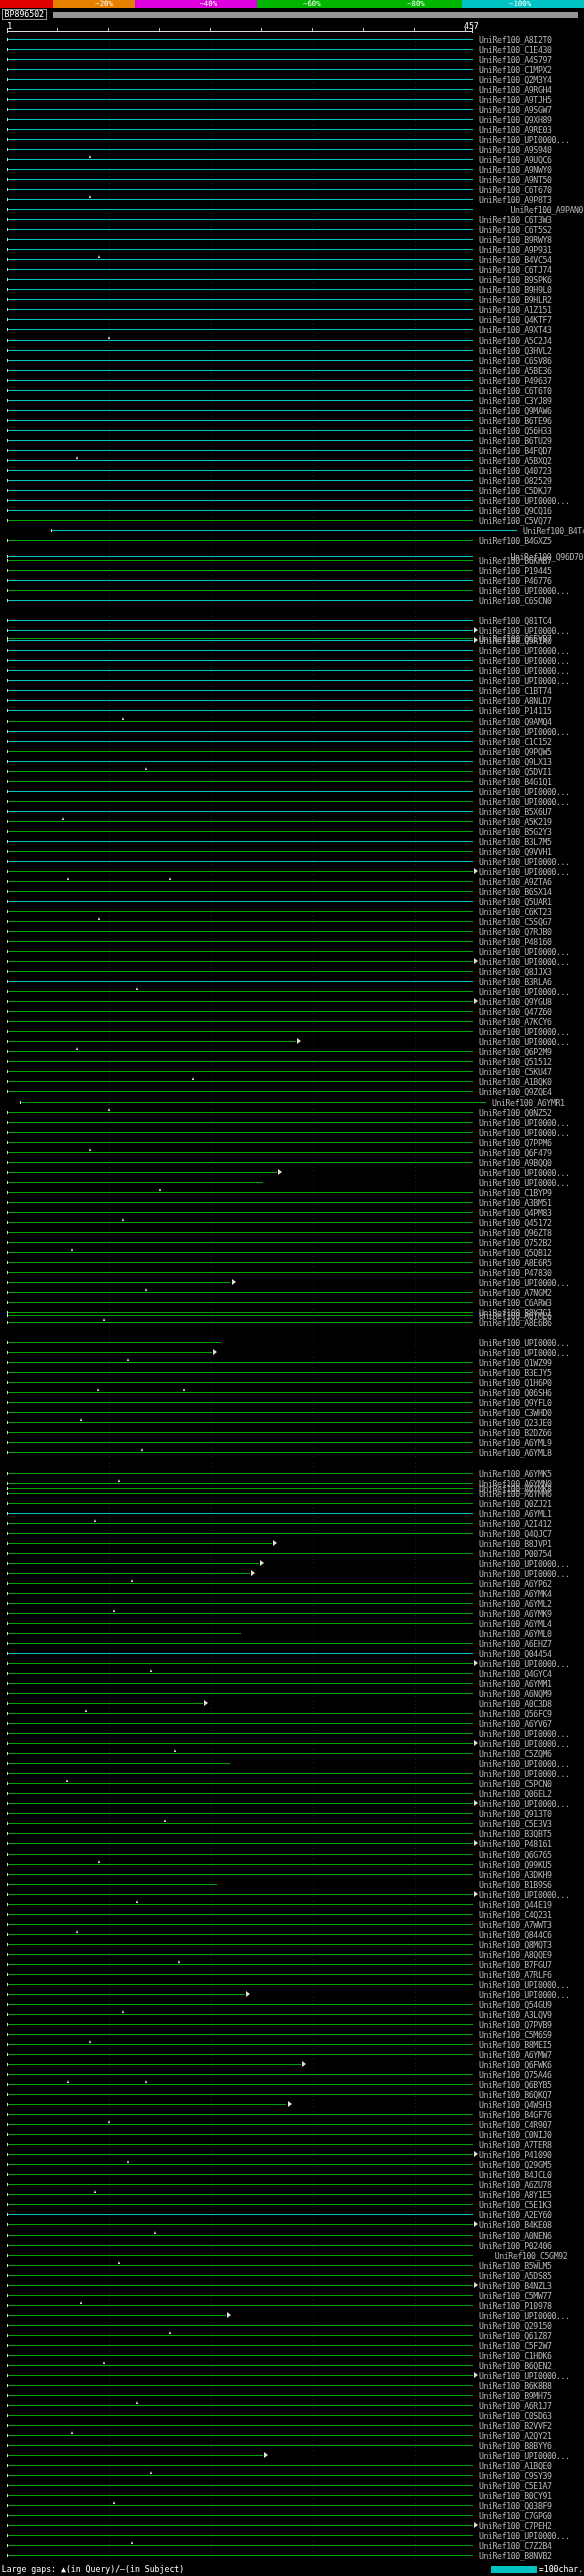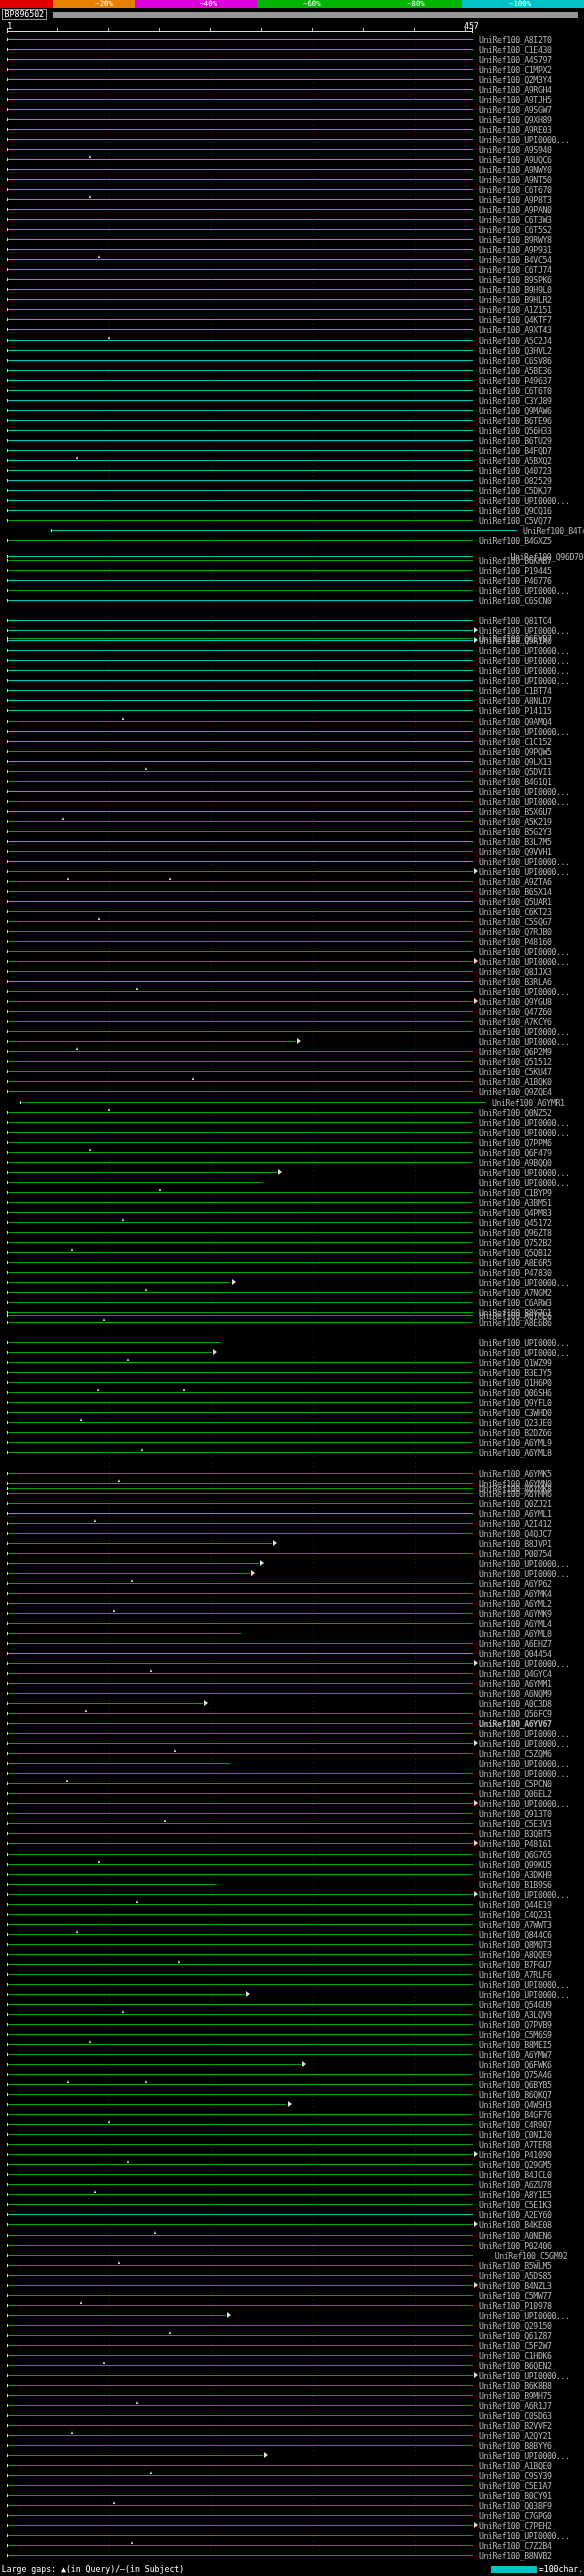--- a/index.html
+++ b/index.html
@@ -159,21 +159,21 @@
         <div class="hit-line" style="width: 466px; background: rgb(0, 195, 195);"></div>
         <div class="hit-tick"></div>
         <div class="hit-label">UniRef100_C6T670</div>
       </div>
       <div class="hit" style="top: 195px;">
         <div class="hit-line" style="width: 466px; background: rgb(0, 195, 195);"></div>
         <div class="hit-tick"></div>
         <div class="gap-mark" style="left: 89px;"></div>
         <div class="hit-label">UniRef100_A9P8T3</div>
       </div>
-      <div class="hit" style="top: 205px;">
+      <div class="hit" style="top: 205px; text-align: right;">
         <div class="hit-line" style="width: 466px; background: rgb(0, 195, 195);"></div>
         <div class="hit-tick"></div>
         <div class="hit-label">UniRef100_A9PAN0</div>
       </div>
       <div class="hit" style="top: 215px;">
         <div class="hit-line" style="width: 466px; background: rgb(0, 195, 195);"></div>
         <div class="hit-tick"></div>
         <div class="hit-label">UniRef100_C6T3W3</div>
       </div>
       <div class="hit" style="top: 225px;">
@@ -958,21 +958,21 @@
         <div class="hit-tick"></div>
         <div class="hit-arrow" style="left: 204px;"></div>
         <div class="hit-label">UniRef100_A0C3D8</div>
       </div>
       <div class="hit" style="top: 1709px;">
         <div class="hit-line" style="width: 466px; background: rgb(0, 163, 0);"></div>
         <div class="hit-tick"></div>
         <div class="gap-mark" style="left: 85px;"></div>
         <div class="hit-label">UniRef100_Q56FC9</div>
       </div>
-      <div class="hit" style="top: 1719px; font-weight: bold;">
+      <div class="hit" style="top: 1719px;">
         <div class="hit-line" style="width: 466px; background: rgb(0, 163, 0);"></div>
         <div class="hit-tick"></div>
         <div class="hit-label">UniRef100_A6YV67</div>
       </div>
       <div class="hit" style="top: 1729px;">
         <div class="hit-line" style="width: 466px; background: rgb(0, 163, 0);"></div>
         <div class="hit-tick"></div>
         <div class="hit-label">UniRef100_UPI0000...</div>
       </div>
       <div class="hit" style="top: 1739px;">

